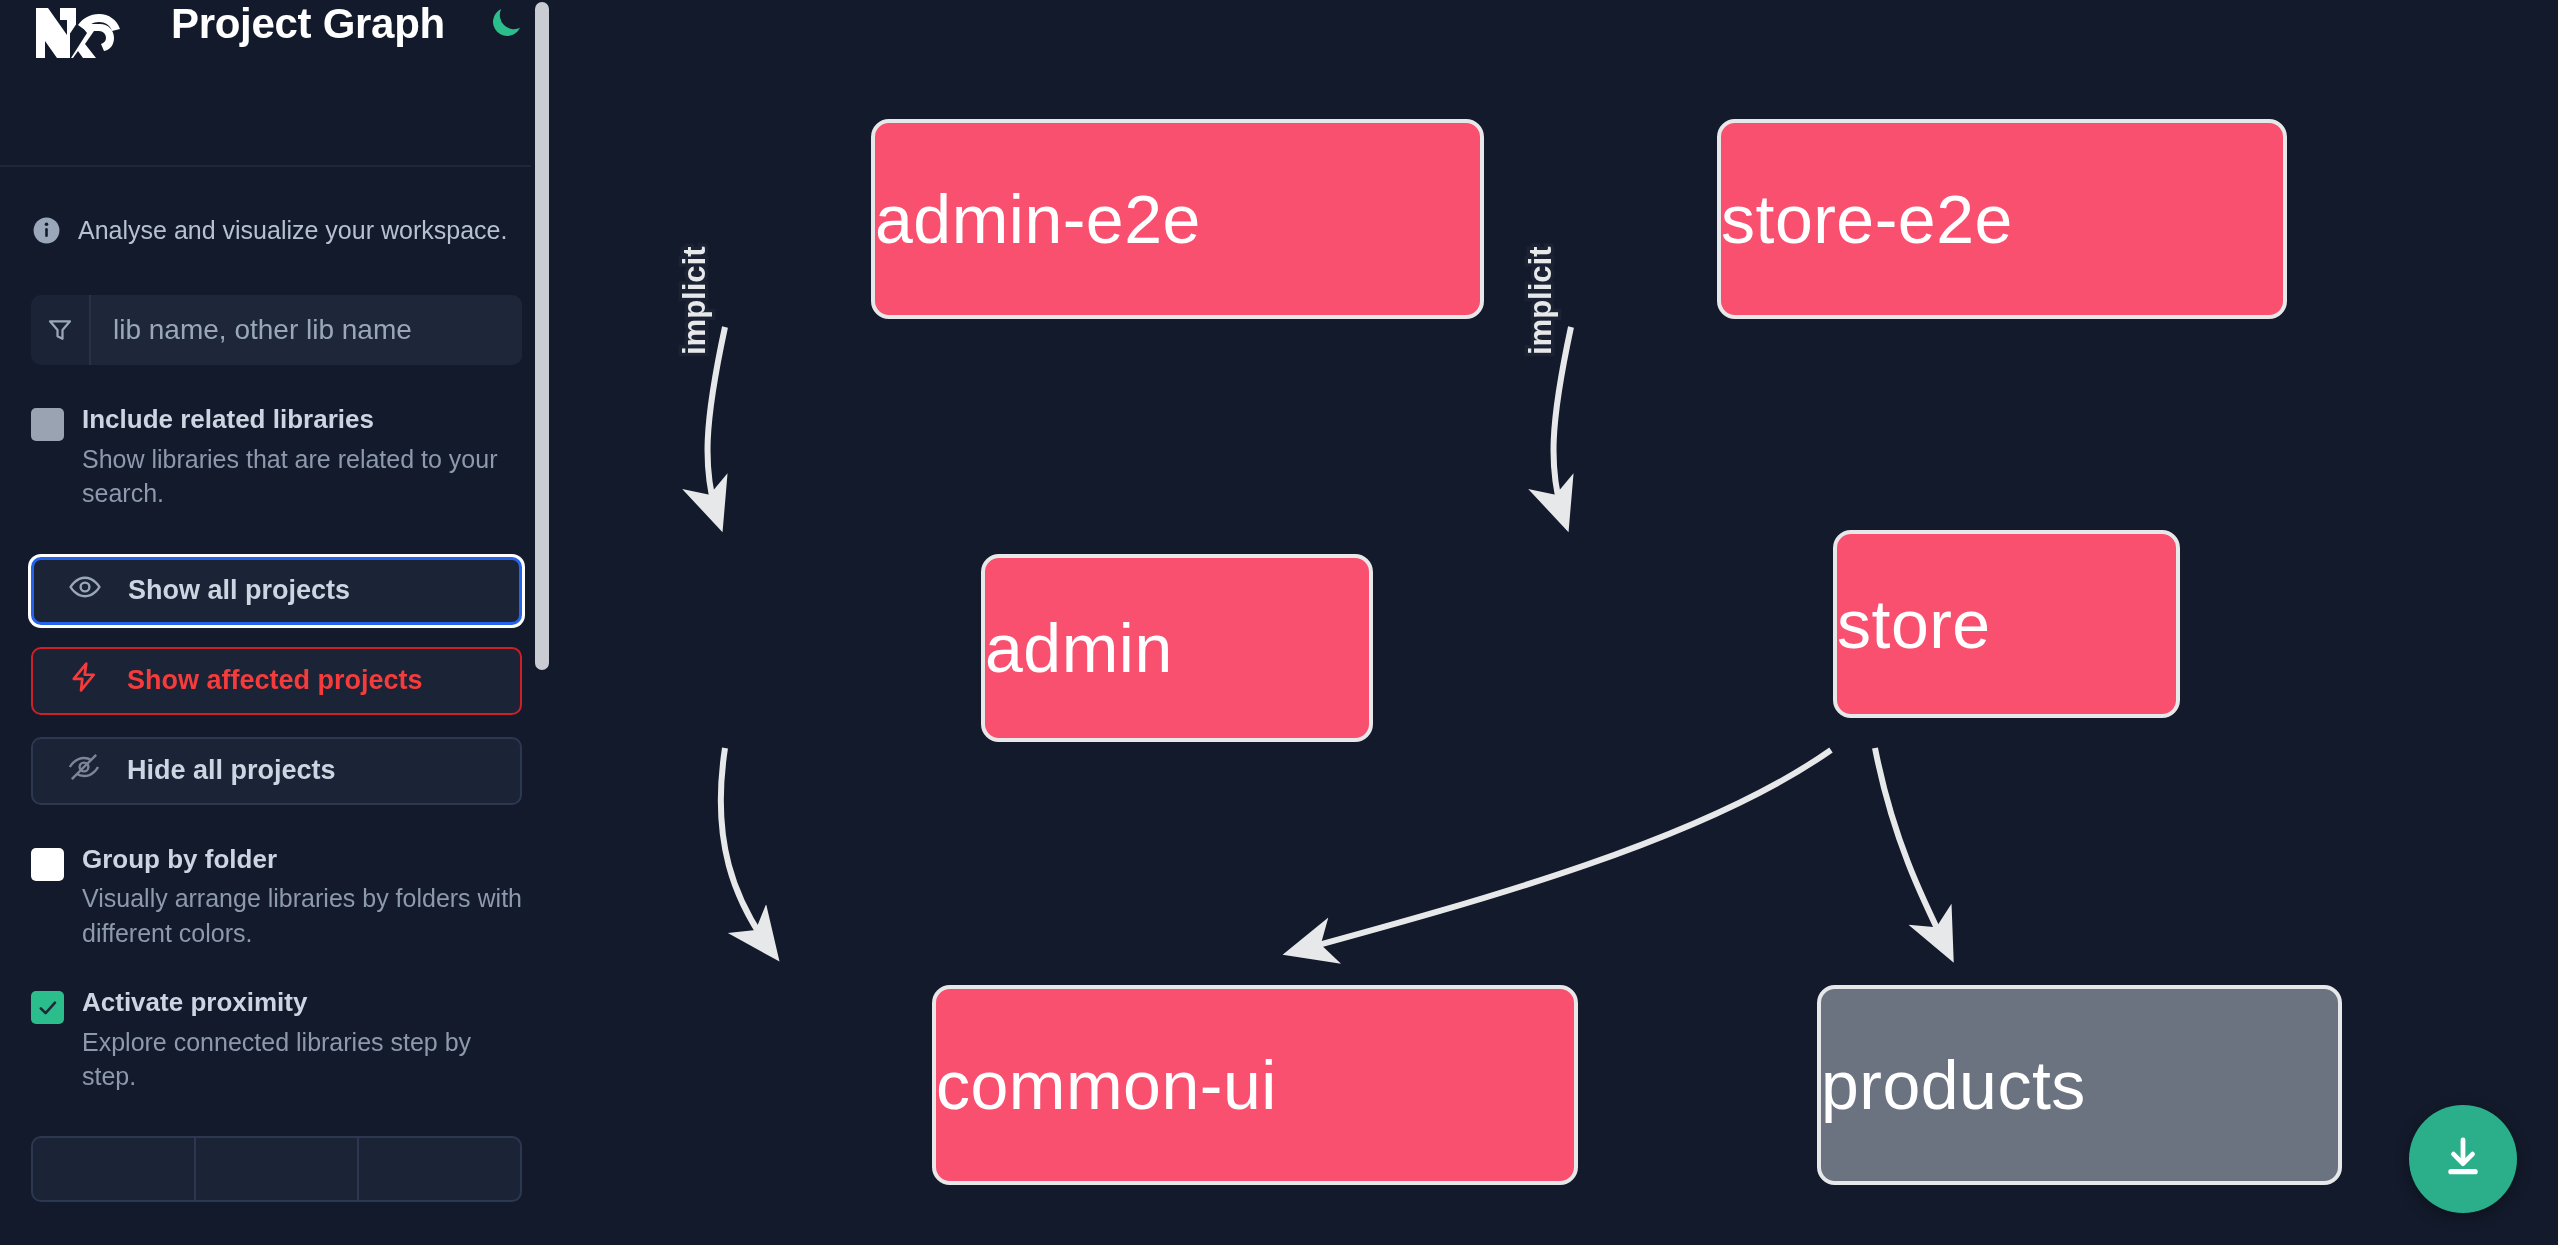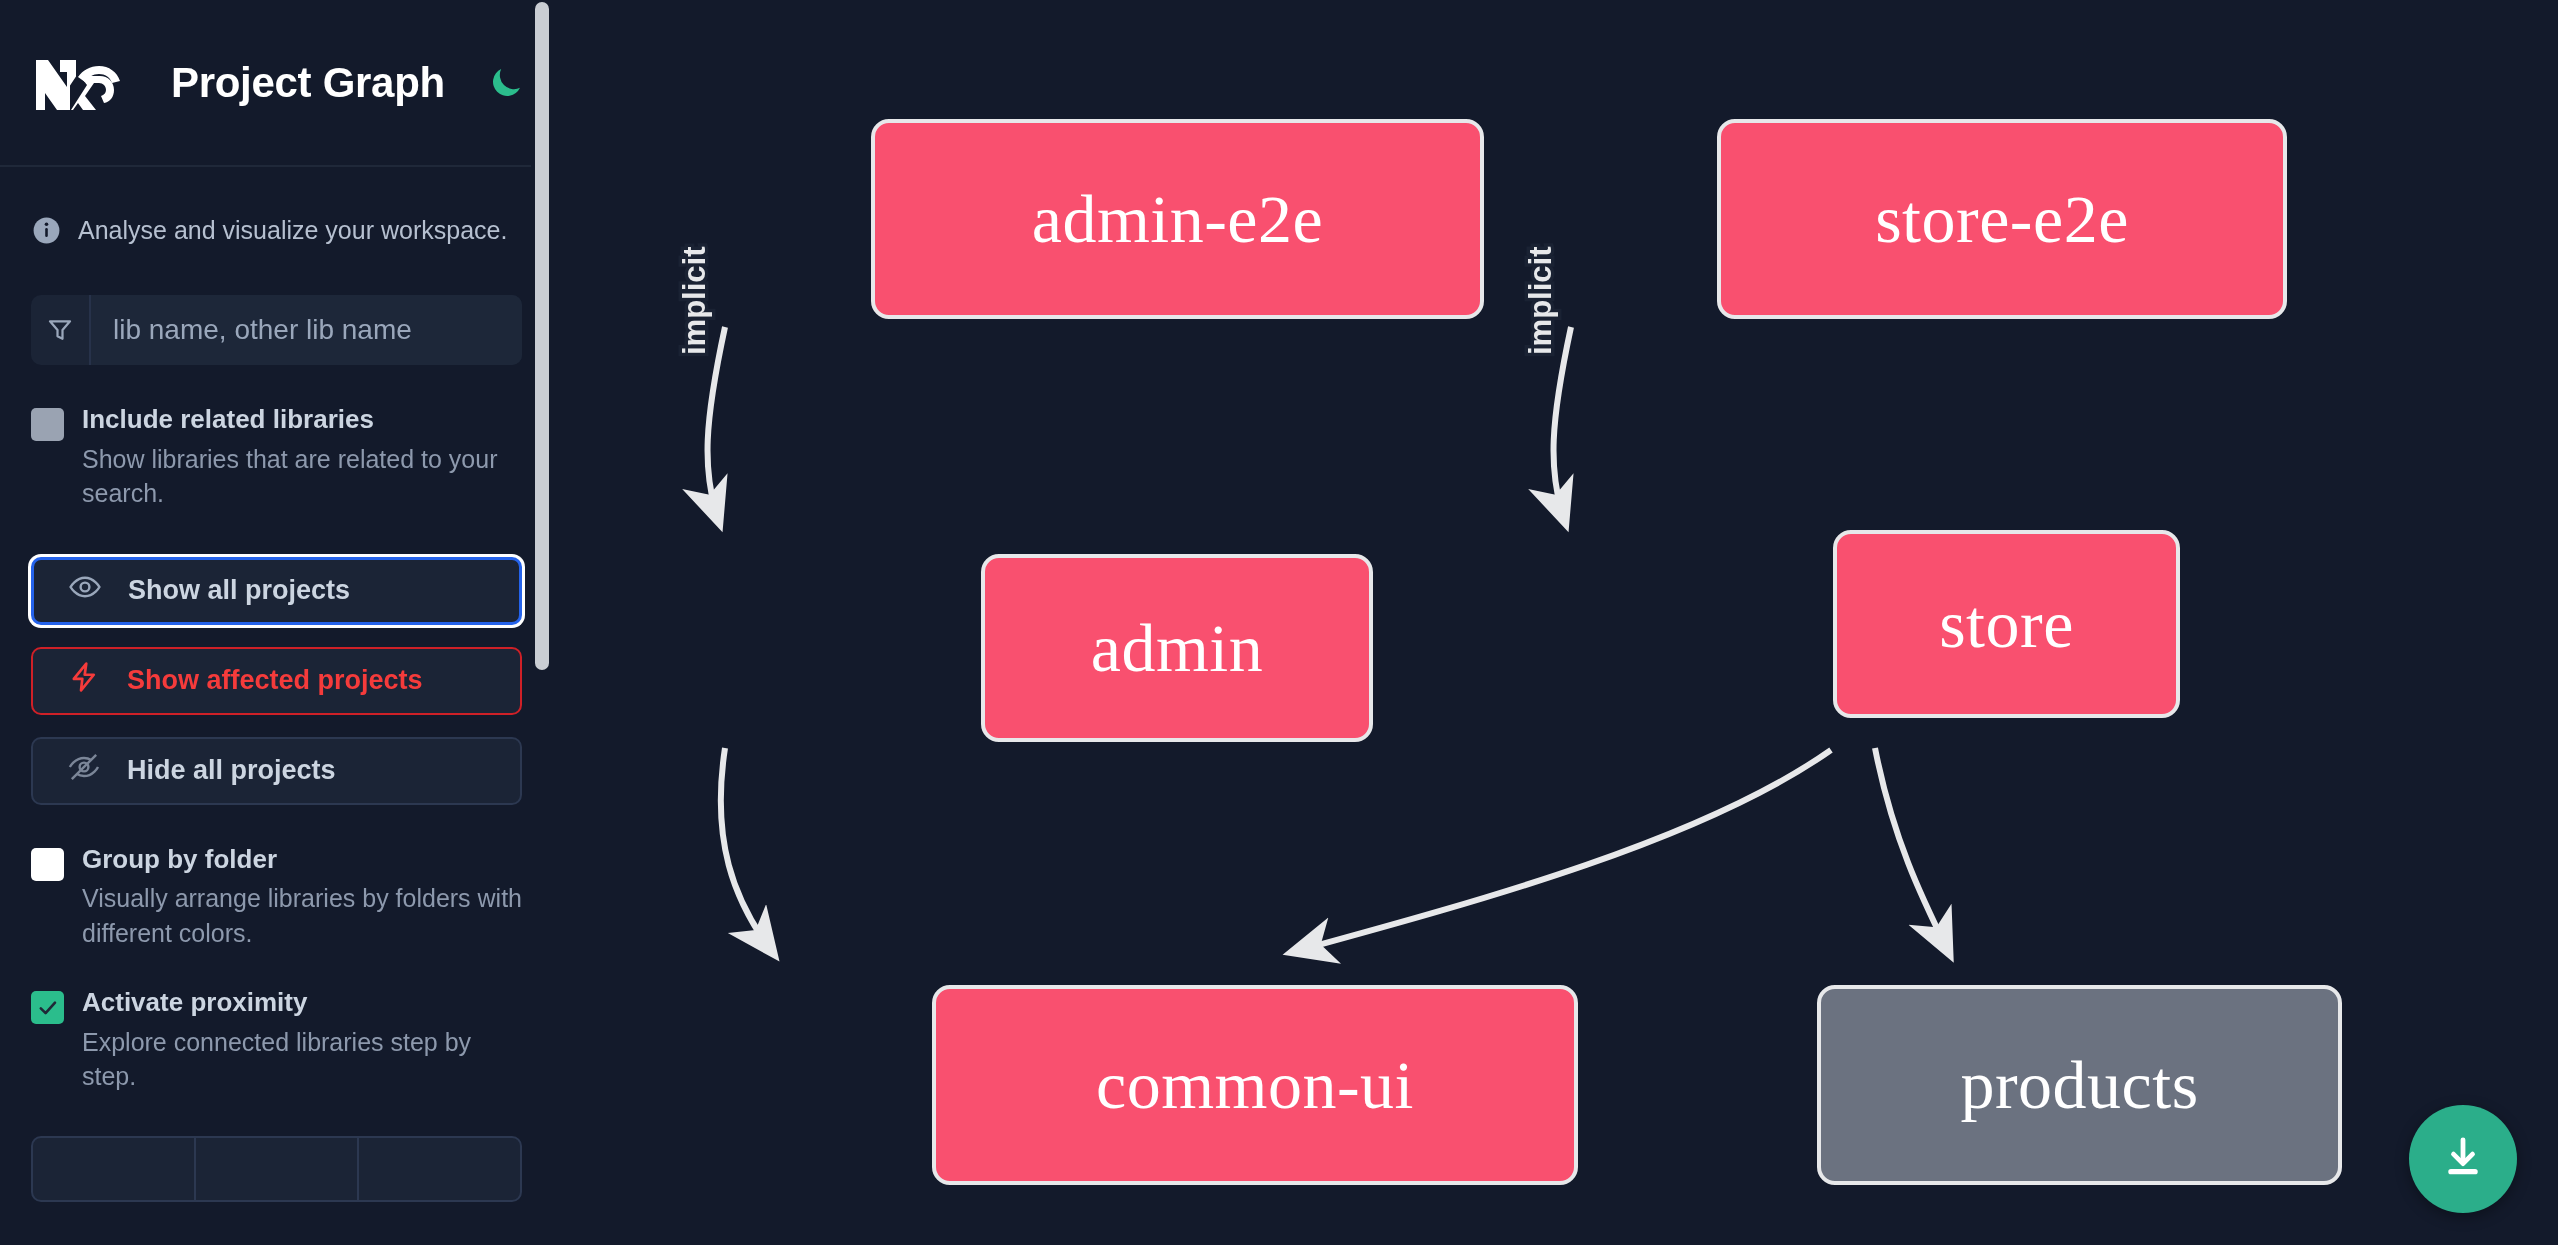--- a/index.html
+++ b/index.html
@@ -14,21 +14,21 @@
   
   #sidebar {
     position: relative;
     width: 553px; height: 1245px;
     background: #131a2b;
     flex: 0 0 553px;
     overflow: hidden;
   }
   .sb-header {
     height: 167px;
-    display: flex; align-items: center;
+    display: flex; align-items: flex-start;
     padding-left: 31px;
     border-bottom: 2px solid #1f2839;
   }
   .nx-logo { width: 93px; height: 62px; flex: 0 0 93px; }
   .app-title {
     font-size: 42px; font-weight: 700; color: #ffffff;
     margin-left: 47px; letter-spacing: -0.3px; white-space: nowrap;
   }
   .moon-btn {
     margin-left: 38px; width: 46px; height: 46px;
@@ -137,29 +137,28 @@
   #canvas {
     position: relative;
     flex: 1 1 auto; height: 1245px;
     background: #131a2b;
     overflow: hidden;
   }
   #edges { position: absolute; inset: 0; width: 2005px; height: 1245px; }
 
   .gnode {
     position: absolute;
-    display: flex; align-items: center; justify-content: center;
+    display: flex; align-items: center; 
     border: 4px solid #e7e8ea;
     border-radius: 18px;
     color: #ffffff;
     font-size: 68px;
     letter-spacing: 0.5px;
     white-space: nowrap;
     cursor: pointer;
-    font-family: Liberation Serif, serif;
   }
 
   .fab {
     position: absolute;
     right: 41px; bottom: 32px;
     width: 108px; height: 108px;
     border-radius: 50%;
     background: #2bae8a;
     border: none;
     display: flex; align-items: center; justify-content: center;

